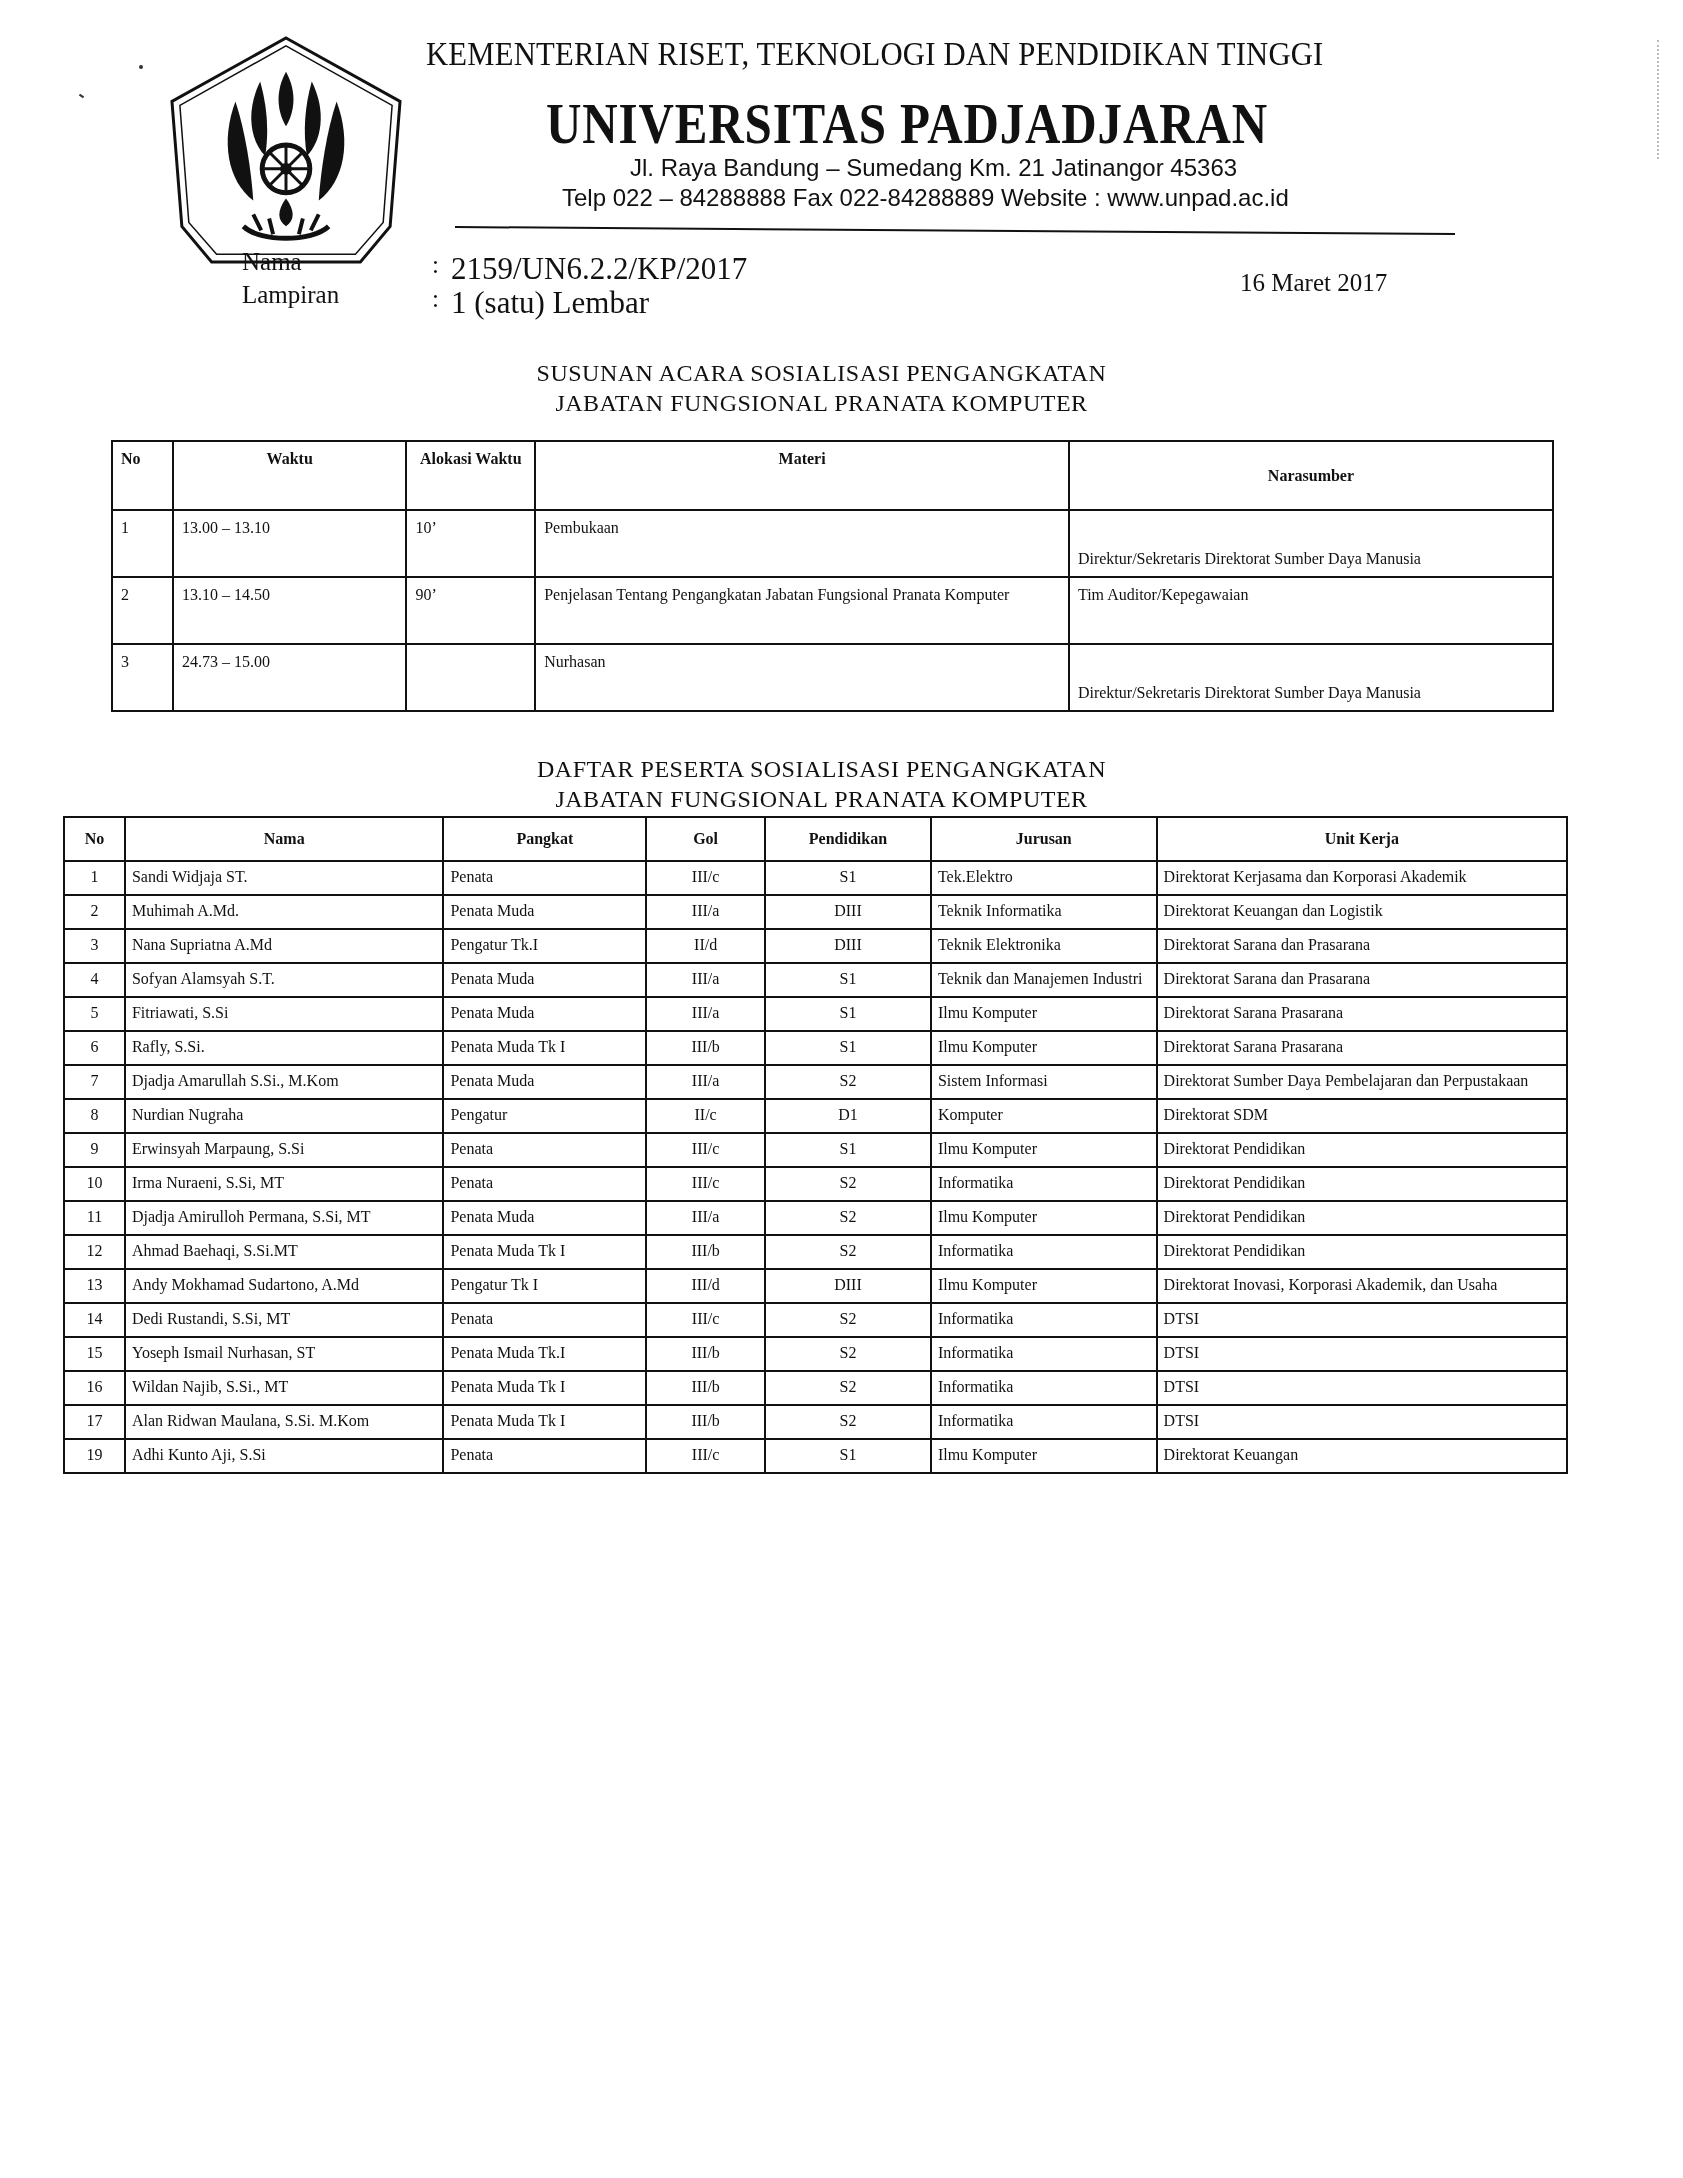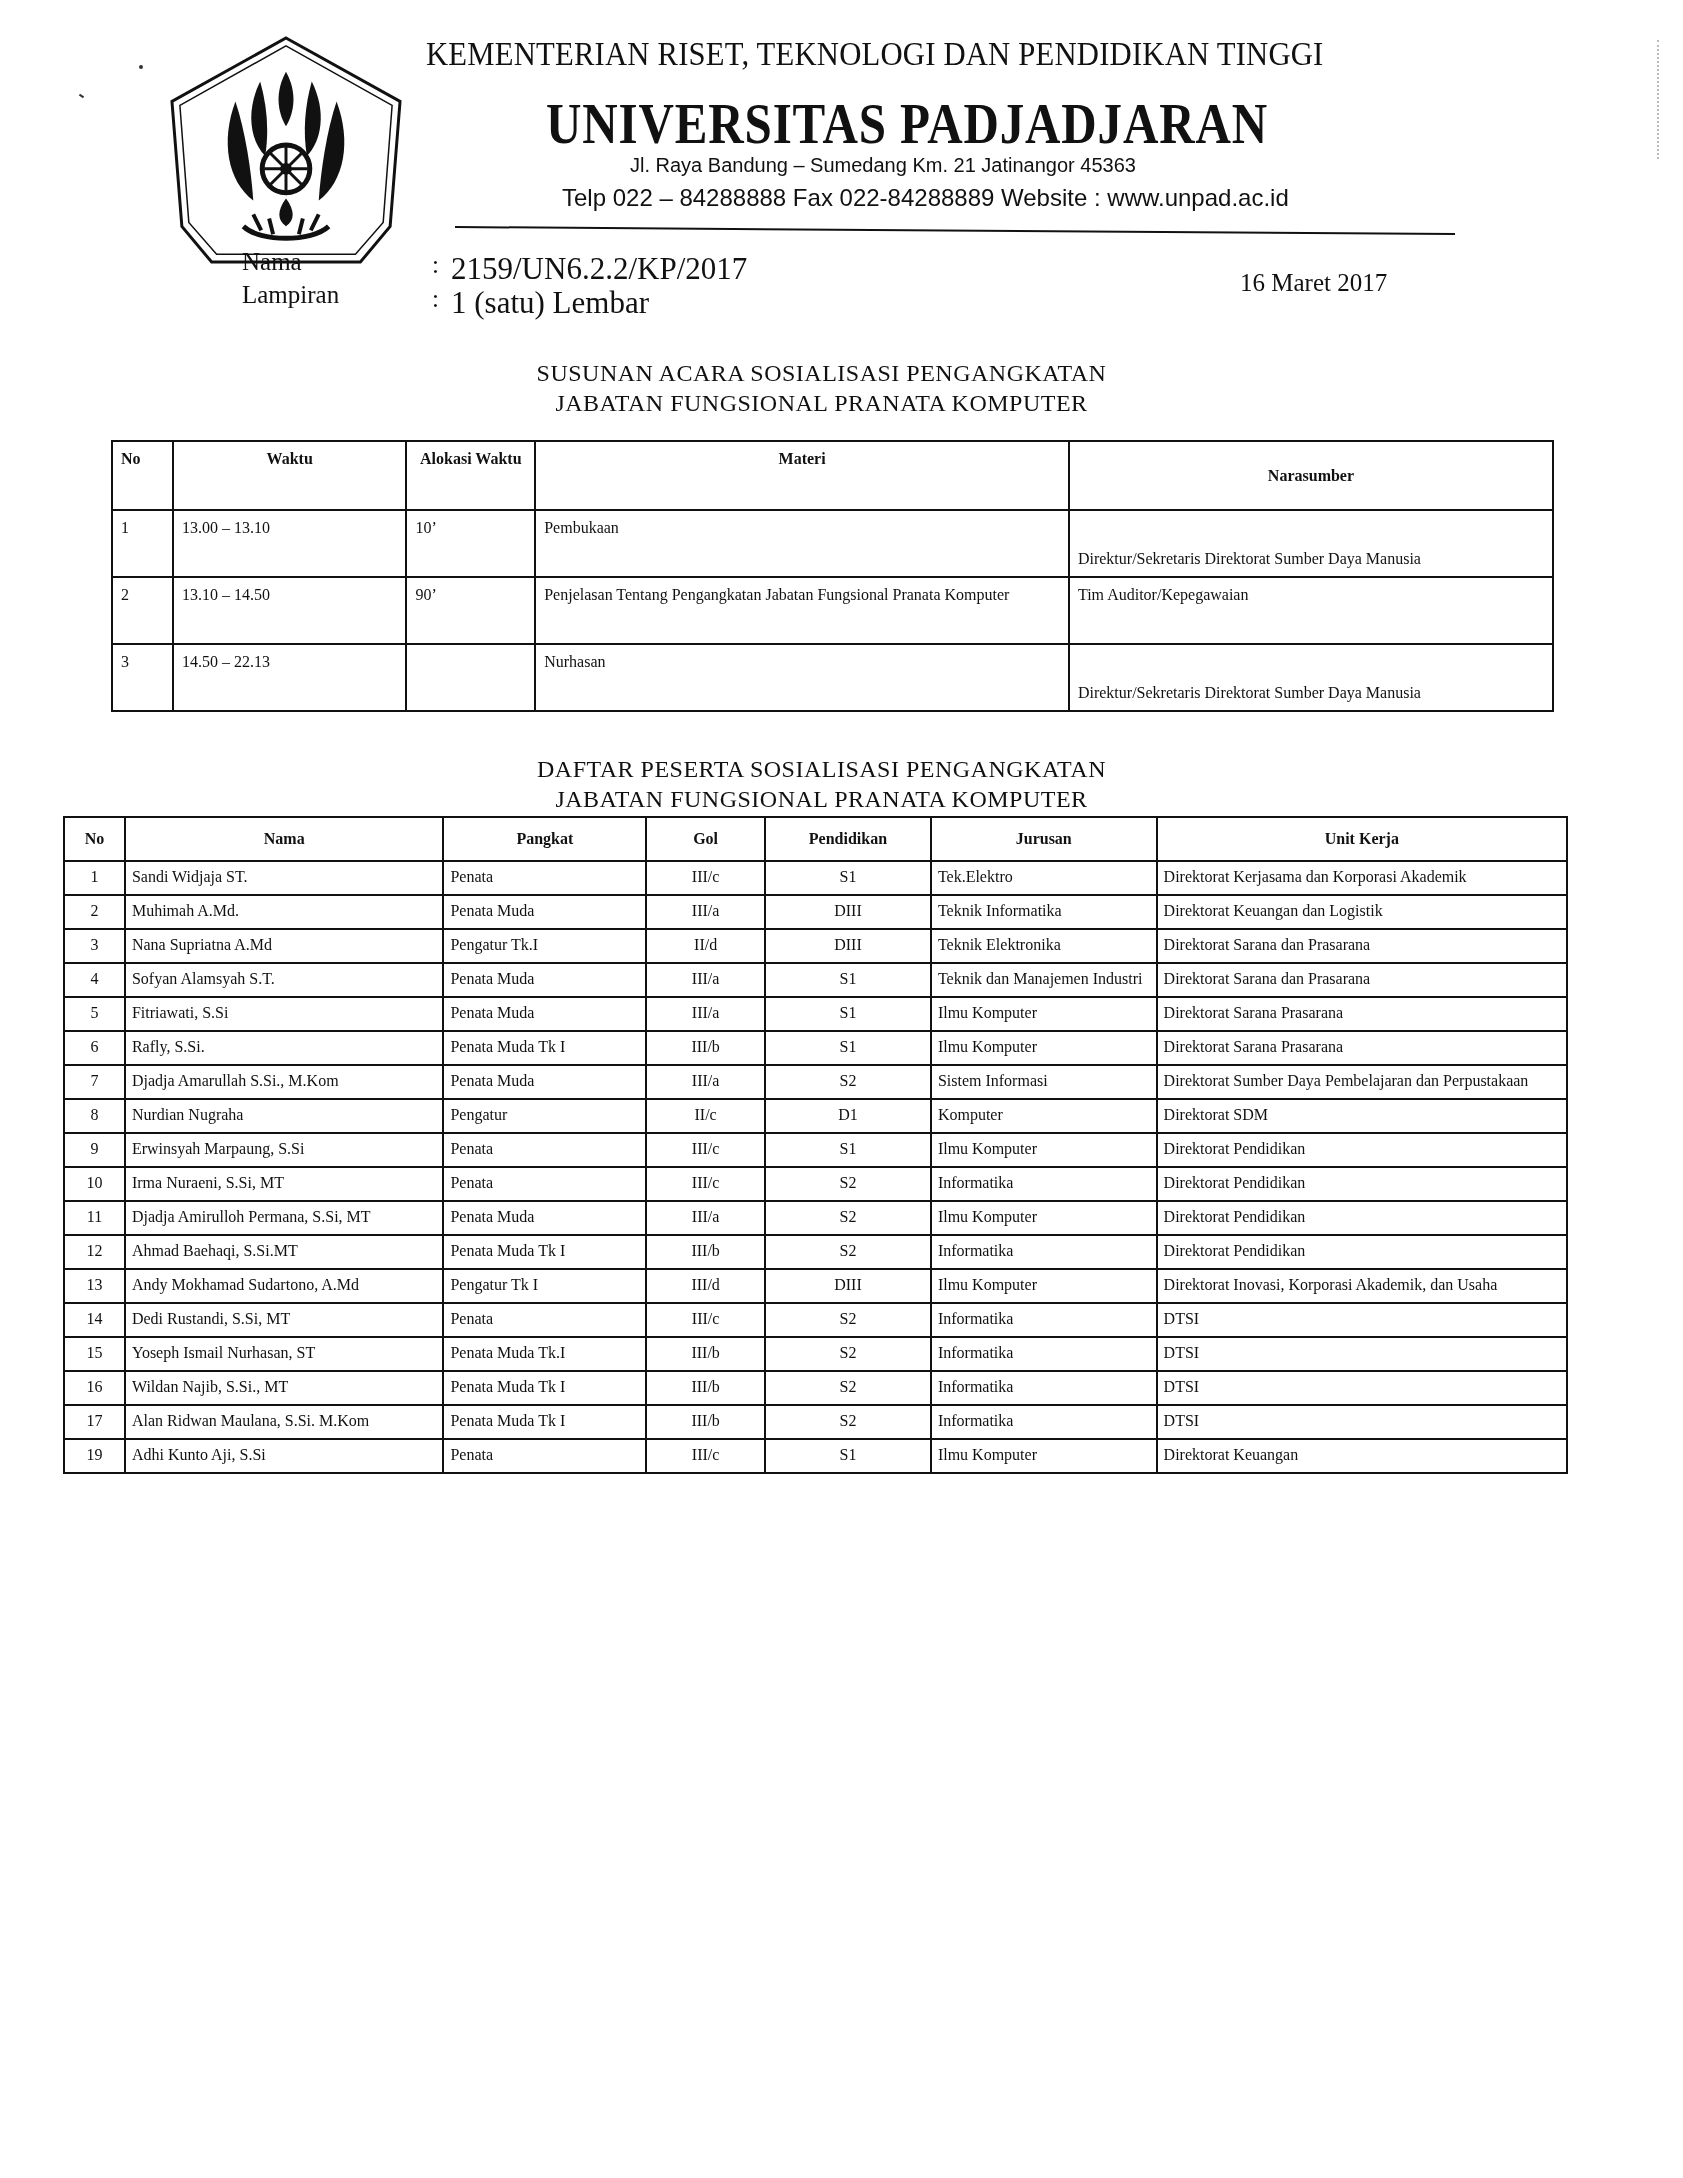--- a/index.html
+++ b/index.html
@@ -3,21 +3,21 @@
 <meta charset="utf-8">
 <style>
   html, body { margin: 0; padding: 0; background: #fff; }
   body { width: 1683px; height: 2178px; position: relative; overflow: hidden; color: #111; font-family: "Liberation Serif", serif; }
   .page { position: absolute; left: 0; top: 0; width: 1683px; height: 2178px; }
 
   
   .logo { position: absolute; left: 166px; top: 32px; width: 240px; height: 238px; }
   .ministry { position: absolute; left: 426px; top: 36px; font-size: 33px; letter-spacing: 0.2px; white-space: nowrap; transform: scaleX(0.93); transform-origin: left top; }
   .univ { position: absolute; left: 546px; top: 91px; font-size: 57px; font-weight: bold; letter-spacing: 1px; white-space: nowrap; transform: scaleX(0.86); transform-origin: left top; }
-  .addr { position: absolute; left: 630px; top: 154px; font-family: "Liberation Sans", sans-serif; font-size: 20px; white-space: nowrap; }
+  .addr { position: absolute; left: 630px; top: 154px; font-family: "Liberation Sans", sans-serif; font-size: 24px; white-space: nowrap; }
   .contact { position: absolute; left: 562px; top: 184px; font-family: "Liberation Sans", sans-serif; font-size: 24px; white-space: nowrap; }
   .rule { position: absolute; left: 455px; top: 226px; width: 1000px; height: 2px; background: #111; transform: rotate(0.4deg); transform-origin: left center; }
   .mark-dot { position: absolute; left: 139px; top: 65px; width: 4px; height: 4px; background:#333; border-radius: 50%; }
   .mark-tick { position: absolute; left: 79px; top: 95px; width: 5px; height: 2px; background:#333; transform: rotate(35deg); }
   .edge-ticks { position: absolute; left: 1657px; top: 40px; width: 2px; height: 119px; border-left: 2px dotted #bbb; }
 
   
   .meta-label { position: absolute; left: 242px; font-size: 25px; }
   .meta-colon { position: absolute; left: 432px; font-size: 25px; }
   .meta-value { position: absolute; left: 451px; font-size: 31px; white-space: nowrap; }
@@ -118,21 +118,21 @@
         </tr>
         <tr>
           <td>2</td>
           <td>13.10 – 14.50</td>
           <td>90’</td>
           <td>Penjelasan Tentang Pengangkatan Jabatan Fungsional Pranata Komputer</td>
           <td>Tim Auditor/Kepegawaian</td>
         </tr>
         <tr>
           <td>3</td>
-          <td>14.50 – 22.13</td>
+          <td>24.73 – 15.00</td>
           <td></td>
           <td>Nurhasan</td>
           <td style="vertical-align: bottom;">Direktur/Sekretaris Direktorat Sumber Daya Manusia</td>
         </tr>
       </tbody>
   </table>
 
   <div class="sec-title" style="top:754px">
     <div>DAFTAR PESERTA SOSIALISASI PENGANGKATAN</div>
     <div>JABATAN FUNGSIONAL PRANATA KOMPUTER</div>

